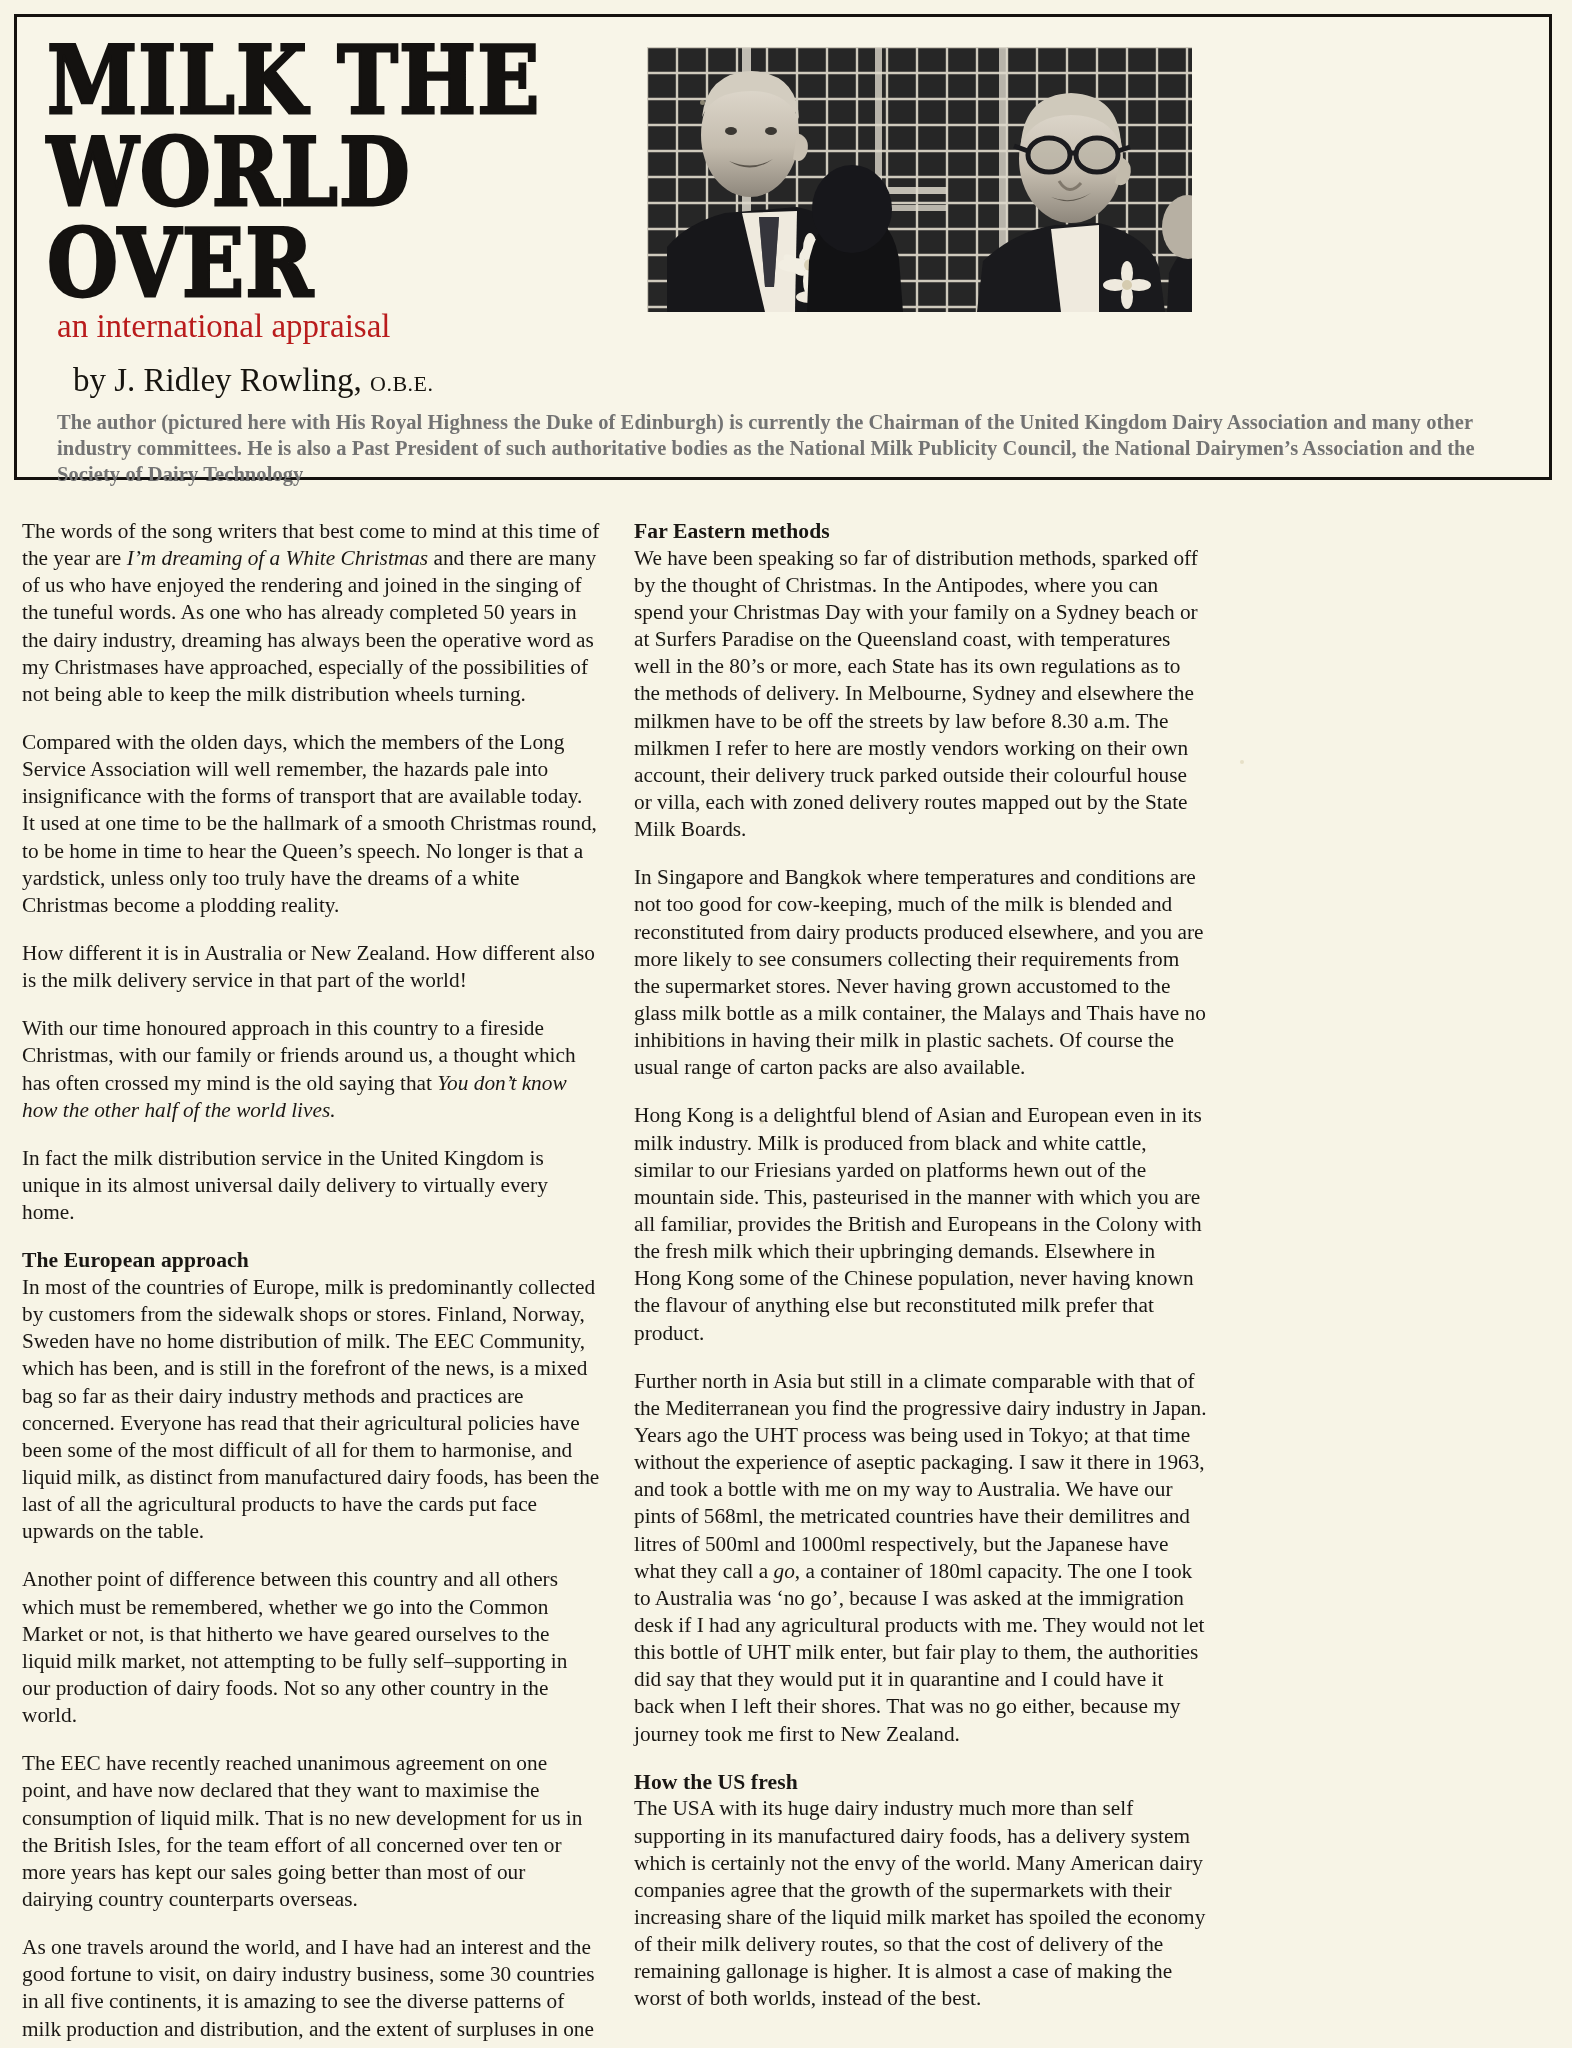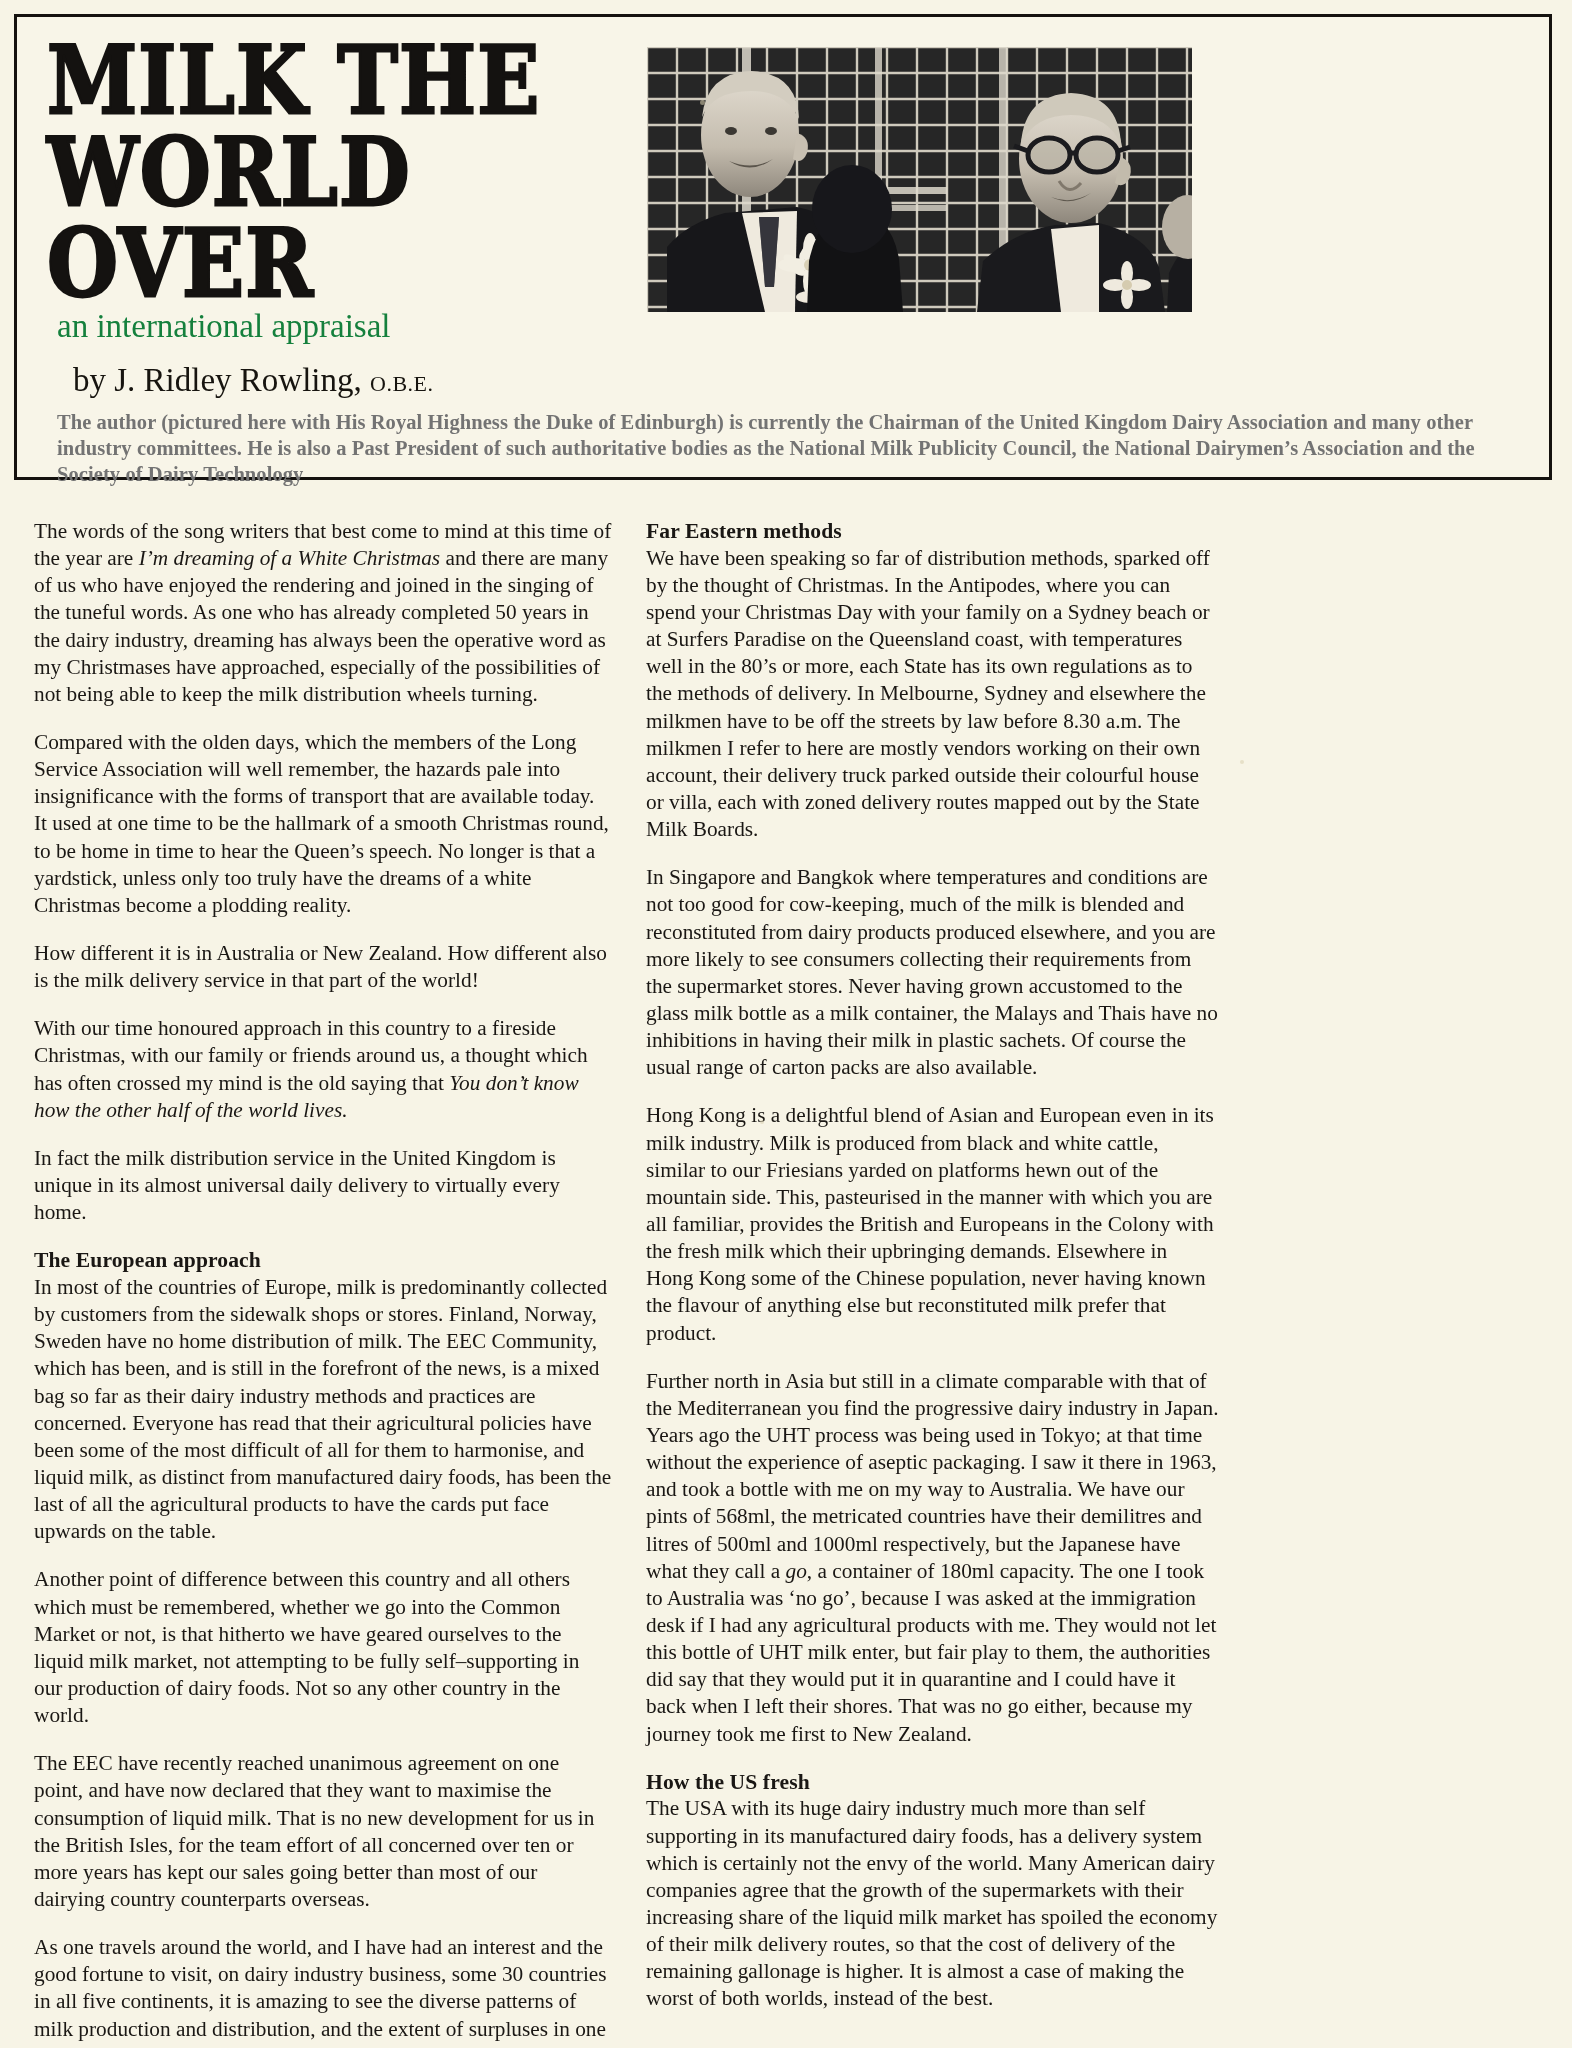--- a/index.html
+++ b/index.html
@@ -45,21 +45,21 @@
     -webkit-text-stroke:2.4px #141210;
   }
   .big-title .l2{display:block;}
   .subtitle-block{
     position:absolute;left:40px;top:290px;width:600px;
   }
   .sub1{
     font-size:33px;
     line-height:1.16;
     margin:0;
-    color:#15803d;
+    color:#b91c1c;
   }
   .sub2{
     font-size:33px;
     line-height:1.16;
     margin:16px;
     color:#17140f;
   }
   .obe{font-size:22px;letter-spacing:.5px;}
   .credit{
     position:absolute;
@@ -75,21 +75,21 @@
     position:absolute;
     left:630px;top:30px;
     width:545px;height:265px;
     overflow:hidden;
     background:#2a2a2a;
   }
   .photo svg{display:block;width:100%;height:100%;}
   
   .columns{
     position:absolute;
-    left:34px;top:518px;
+    left:22px;top:518px;
     width:1530px;height:1520px;
     display:flex;
     gap:34px;
   }
   .col{
     width:578px;
     font-size:21.3px;
     line-height:1.275;
     text-align:left;
     position:relative;

